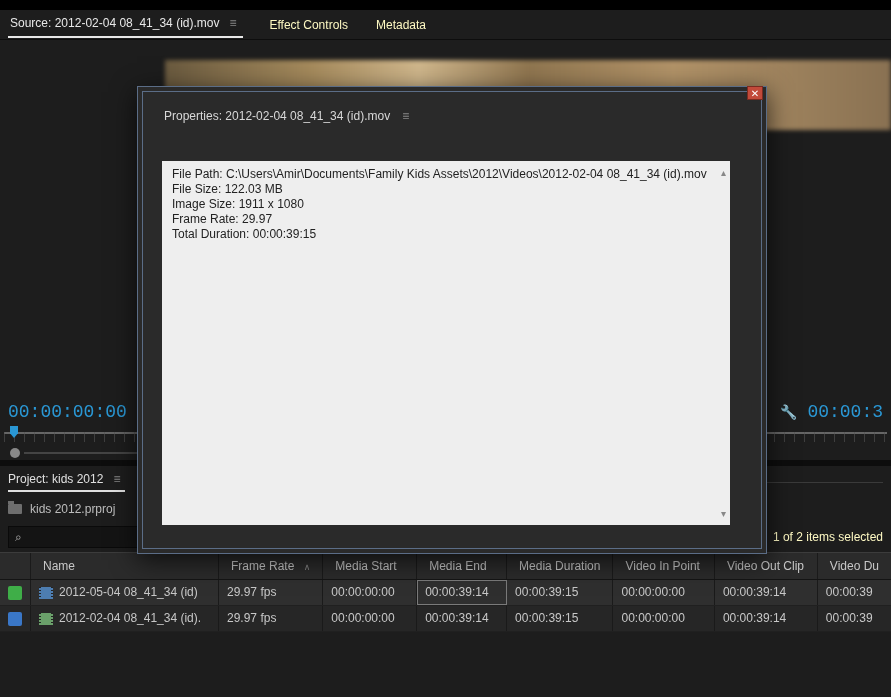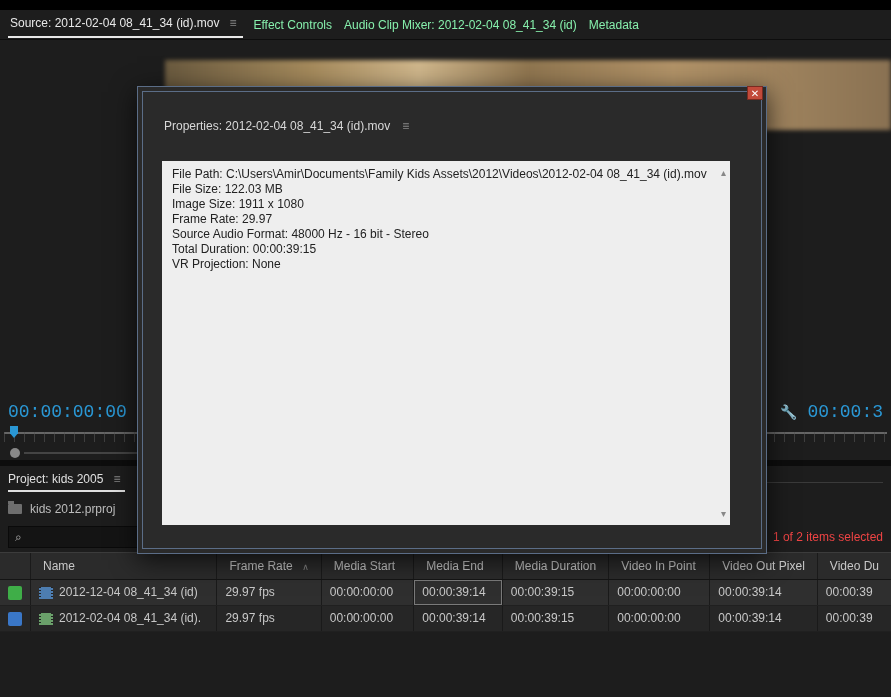--- a/index.html
+++ b/index.html
@@ -2,22 +2,22 @@
 <html><head>
 <meta charset="utf-8">
 <style>
   * { margin: 0; padding: 0; box-sizing: border-box; font-family: "Segoe UI", Arial, sans-serif; }
   body { background: #1d1d1d; color: #c8c8c8; font-size: 12px; width: 891px; height: 697px; overflow: hidden; position: relative; }
   
   
   .workspace-row { height: 10px; display: flex; justify-content: flex-end; padding: 0 40px; background: #000; }
   
   
-  .panel-tabs { display: flex; align-items: center; height: 30px; background: #1d1d1d; padding: 8px 8px; gap: 8px; border-bottom: 1px solid #0d0d0d; }
-  .panel-tab { color: #86efac; padding: 4px 2px; cursor: pointer; white-space: nowrap; }
+  .panel-tabs { display: flex; align-items: center; height: 30px; background: #1d1d1d; padding: 8px 8px; gap: 24px; border-bottom: 1px solid #0d0d0d; }
+  .panel-tab { color: #fef9c3; padding: 4px 2px; cursor: pointer; white-space: nowrap; }
   .panel-tab.active { color: #e8e8e8; border-bottom: 2px solid #e8e8e8; padding-bottom: 6px; }
   .hamb { display: inline-block; width: 12px; color: #888; }
   
   
   .source-area { position: relative; height: 420px; background: #1d1d1d; }
   .video-bg { position: absolute; left: 165px; top: 20px; right: 0; height: 70px;
               background: linear-gradient(90deg,#6a5a3f 0%,#a58a5c 20%,#d0b78c 35%,#907650 50%,#b29368 70%,#897152 100%);
               filter: blur(2px); }
   
   .timecode-row { position: absolute; left: 8px; bottom: 38px; display: flex; align-items: center; gap: 14px; }
@@ -36,21 +36,21 @@
   .zoom-dot { position: absolute; left: 6px; bottom: 2px; width: 10px; height: 10px; border-radius: 50%; background: #888; }
   .zoom-bar { position: absolute; left: 20px; bottom: 6px; width: 120px; height: 2px; background: #444; }
   
   
   .dialog { position: absolute; left: 137px; top: 86px; width: 630px; height: 468px;
             background: #2a2a2a; border: 1px solid #5b6d87; box-shadow: 0 6px 24px rgba(0,0,0,.7); z-index: 50; }
   .dialog-inner-border { position: absolute; inset: 4px; border: 1px solid #5b6d87; pointer-events:none; }
   .dialog-close { position: absolute; right: 3px; top: -1px; width: 16px; height: 14px;
                   background: #c24a3a; border: 1px solid #7a2b20; color: #fff; font-size: 10px;
                   display: flex; align-items: center; justify-content: center; cursor: pointer; }
-  .dialog-head { padding: 32px 20px 10px 26px; display: flex; align-items: center; gap: 12px; color: #d8d8d8; }
+  .dialog-head { padding: 22px 20px 10px 26px; display: flex; align-items: center; gap: 12px; color: #d8d8d8; }
   .props-box { position: absolute; left: 24px; right: 36px; top: 74px; bottom: 28px;
                background: #eeeeee; color: #222; padding: 6px 10px; overflow: auto; font-size: 12px; line-height: 1.25; }
   .props-box .line { white-space: nowrap; }
   .props-scroll-up { position: absolute; right: 40px; top: 80px; color: #888; font-size: 10px; }
   .props-scroll-dn { position: absolute; right: 40px; bottom: 34px; color: #888; font-size: 10px; }
   
   
   .divider-h { height: 6px; background: #0d0d0d; }
   .project-head { display: flex; align-items: center; padding: 6px 8px; gap: 10px; }
   .project-head .title { color: #e0e0e0; padding-bottom: 4px; border-bottom: 2px solid #e0e0e0; }
@@ -58,21 +58,21 @@
   
   .project-sub { display: flex; align-items: center; padding: 4px 8px 6px 8px; gap: 8px; color: #bdbdbd; }
   .bin-icon { width: 14px; height: 10px; background: #6e6e6e; border-radius: 1px; position: relative; }
   .bin-icon::before { content: ""; position: absolute; left: 0; top: -3px; width: 6px; height: 3px; background: #6e6e6e; }
   
   .search-row { display: flex; align-items: center; justify-content: space-between; padding: 4px 8px; }
   .search-box { display: flex; align-items: center; background: #141414; border: 1px solid #0a0a0a; padding: 3px 6px; width: 200px; gap: 6px; }
   .search-box input { background: transparent; border: none; color: #c8c8c8; outline: none; width: 100%; font-size: 12px; }
   .mag { color: #aaa; font-size: 12px; }
   .folder-new { color: #aaa; font-size: 13px; margin-left: 10px; }
-  .sel-count { color: #ef4444; }
+  .sel-count { color: #fef9c3; }
   
   
   .tbl { width: 100%; border-collapse: collapse; }
   .tbl th { text-align: left; font-weight: normal; color: #c8c8c8; padding: 6px 12px; background: #2b2b2b; border-top: 1px solid #3c3c3c; border-bottom: 1px solid #141414; position: relative; white-space: nowrap; font-size: 12px; }
   .tbl th .sort { color: #888; font-size: 9px; margin-left: 6px; }
   .tbl th + th { border-left: 1px solid #1a1a1a; }
   .tbl td { padding: 5px 8px; color: #c8c8c8; white-space: nowrap; font-size: 12px; border-bottom: 1px solid #202020; }
   .tbl td + td { border-left: 1px solid #1a1a1a; }
   .tbl tr.row td { background: #262626; }
   .tbl tr.row.sel td { background: #2f2f2f; }
@@ -101,21 +101,20 @@
 <body>
 
 <div class="workspace-row"></div>
 
 <div class="panel-tabs">
   <span class="panel-tab active">
     <span>Source: 2012-02-04 08_41_34 (id).mov</span>
     &nbsp;&nbsp;<span class="hamb">≡</span>
   </span>
   <span class="panel-tab">Effect Controls</span>
-  <span class="panel-tab">Audio Clip Mixer: 2012-02-04 08_41_34 (id)</span>
   <span class="panel-tab">Metadata</span>
 </div>
 
 <div class="source-area">
   <div class="video-bg"></div>
 
   <div class="timecode-row">
     <span class="timecode-main">00:00:00:00</span>
     <span class="fit-box">Fit</span>
   </div>
@@ -139,33 +138,31 @@
   <div class="dialog-close">✕</div>
   <div class="dialog-head">
     <span>Properties: 2012-02-04 08_41_34 (id).mov</span>
     <span class="hamb">≡</span>
   </div>
   <div class="props-box" id="props-box">
       <div class="line">File Path: C:\Users\Amir\Documents\Family Kids Assets\2012\Videos\2012-02-04 08_41_34 (id).mov</div>
       <div class="line">File Size: 122.03 MB</div>
       <div class="line">Image Size: 1911 x 1080</div>
       <div class="line">Frame Rate: 29.97</div>
-      <div class="line">Source Audio Format: 48000 Hz - 16 bit - Stereo</div>
       <div class="line">Total Duration: 00:00:39:15</div>
-      <div class="line">VR Projection: None</div>
     </div>
   <div class="props-scroll-up">▴</div>
   <div class="props-scroll-dn">▾</div>
 </div>
 
 <div class="divider-h"></div>
 
 <div class="project-head">
   <span class="title">
-    <span>Project: kids 2005</span>
+    <span>Project: kids 2012</span>
     &nbsp;&nbsp;<span class="hamb">≡</span>
   </span>
   <span class="rule"></span>
 </div>
 <div class="project-sub">
   <span class="bin-icon"></span>
   <span>kids 2012.prproj</span>
 </div>
 <div class="search-row">
   <div style="display:flex;align-items:center;">
@@ -184,28 +181,28 @@
       <th class="col-label"></th>
       <th class="col-name">Name</th>
       <th class="col-fr">
         <span>Frame Rate</span>
         <span class="sort">∧</span>
       </th>
       <th class="col-ms">Media Start</th>
       <th class="col-me">Media End</th>
       <th class="col-md">Media Duration</th>
       <th class="col-vip">Video In Point</th>
-      <th class="col-vop">Video Out Pixel</th>
+      <th class="col-vop">Video Out Clip</th>
       <th>Video Du</th>
     </tr>
   </thead>
   <tbody id="tbody">
       <tr class="row sel">
         <td><span class="chip green"></span></td>
-        <td><span class="clip-icon v"></span><span>2012-12-04 08_41_34 (id)</span></td>
+        <td><span class="clip-icon v"></span><span>2012-05-04 08_41_34 (id)</span></td>
         <td>29.97 fps</td>
         <td>00:00:00:00</td>
         <td class="me-cell">00:00:39:14</td>
         <td>00:00:39:15</td>
         <td class="tc-link">00:00:00:00</td>
         <td class="tc-link">00:00:39:14</td>
         <td>00:00:39</td>
       </tr>
       <tr class="row">
         <td><span class="chip blue"></span></td>

